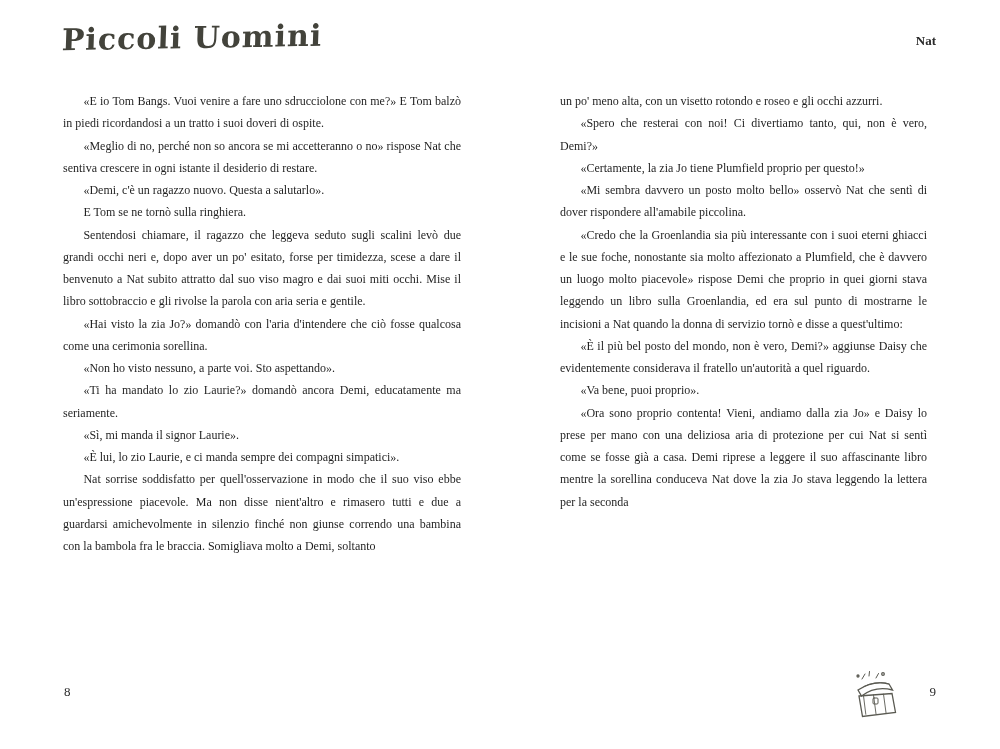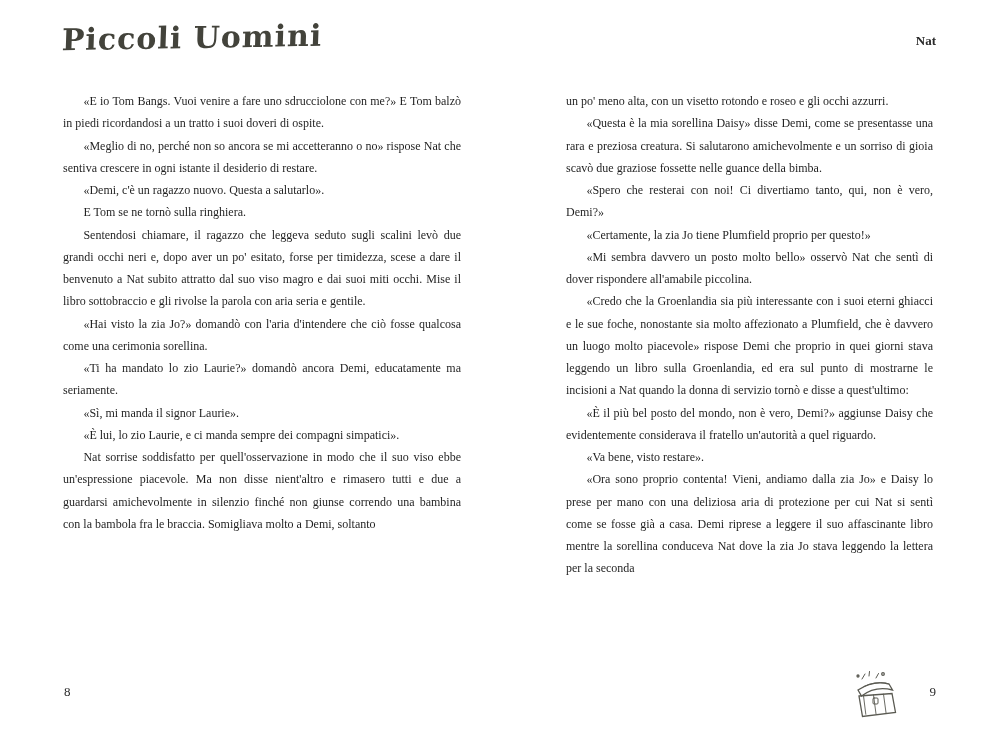--- a/index.html
+++ b/index.html
@@ -64,41 +64,41 @@
 <div class="page page-left">
   <div class="logo">Piccoli Uomini</div>
 
   <div class="text-col text-col-left">
       <p>«E io Tom Bangs. Vuoi venire a fare uno sdrucciolone con me?» E Tom balzò in piedi ricordandosi a un tratto i suoi doveri di ospite.</p>
       <p>«Meglio di no, perché non so ancora se mi accetteranno o no» rispose Nat che sentiva crescere in ogni istante il desiderio di restare.</p>
       <p>«Demi, c'è un ragazzo nuovo. Questa a salutarlo».</p>
       <p>E Tom se ne tornò sulla ringhiera.</p>
       <p>Sentendosi chiamare, il ragazzo che leggeva seduto sugli scalini levò due grandi occhi neri e, dopo aver un po' esitato, forse per timidezza, scese a dare il benvenuto a Nat subito attratto dal suo viso magro e dai suoi miti occhi. Mise il libro sottobraccio e gli rivolse la parola con aria seria e gentile.</p>
       <p>«Hai visto la zia Jo?» domandò con l'aria d'intendere che ciò fosse qualcosa come una cerimonia sorellina.</p>
+      <p>«Non ho visto nessuno, a parte voi. Sto aspettando».</p>
       <p>«Ti ha mandato lo zio Laurie?» domandò ancora Demi, educatamente ma seriamente.</p>
       <p>«Sì, mi manda il signor Laurie».</p>
       <p>«È lui, lo zio Laurie, e ci manda sempre dei compagni simpatici».</p>
       <p>Nat sorrise soddisfatto per quell'osservazione in modo che il suo viso ebbe un'espressione piacevole. Ma non disse nient'altro e rimasero tutti e due a guardarsi amichevolmente in silenzio finché non giunse correndo una bambina con la bambola fra le braccia. Somigliava molto a Demi, soltanto</p>
     </div>
 
   <div class="pagenum pagenum-left">8</div>
 </div>
 
 <div class="page page-right">
   <div class="running-header-right">Nat</div>
 
-  <div class="text-col text-col-right" style="left:66px;">
+  <div class="text-col text-col-right" style="left:60px;">
       <p>un po' meno alta, con un visetto rotondo e roseo e gli occhi azzurri.</p>
-      <p>«Questa è la mia sorellina Daisy» disse Demi, come se presentasse una rara e preziosa creatura. Si salutarono amichevolmente e un sorriso di gioia scavò due graziose fossette nelle guance della bimba.</p>
       <p>«Spero che resterai con noi! Ci divertiamo tanto, qui, non è vero, Demi?»</p>
       <p>«Certamente, la zia Jo tiene Plumfield proprio per questo!»</p>
       <p>«Mi sembra davvero un posto molto bello» osservò Nat che sentì di dover rispondere all'amabile piccolina.</p>
       <p>«Credo che la Groenlandia sia più interessante con i suoi eterni ghiacci e le sue foche, nonostante sia molto affezionato a Plumfield, che è davvero un luogo molto piacevole» rispose Demi che proprio in quei giorni stava leggendo un libro sulla Groenlandia, ed era sul punto di mostrarne le incisioni a Nat quando la donna di servizio tornò e disse a quest'ultimo:</p>
       <p>«È il più bel posto del mondo, non è vero, Demi?» aggiunse Daisy che evidentemente considerava il fratello un'autorità a quel riguardo.</p>
-      <p>«Va bene, visto restare».</p>
+      <p>«Va bene, puoi proprio».</p>
       <p>«Ora sono proprio contenta! Vieni, andiamo dalla zia Jo» e Daisy lo prese per mano con una deliziosa aria di protezione per cui Nat si sentì come se fosse già a casa. Demi riprese a leggere il suo affascinante libro mentre la sorellina conduceva Nat dove la zia Jo stava leggendo la lettera per la seconda</p>
     </div>
 
   <div class="chest" style="left:346px;">
     <svg width="60" height="52" viewBox="0 0 60 52" aria-hidden="true">
       <g fill="none" stroke="#5a5a52" stroke-width="1.3" stroke-linecap="round">
 
         <path d="M16 9 l3 -5" stroke-width="1"></path>
         <path d="M23 6 l0.5 -4.5" stroke-width="1"></path>
         <path d="M30 8 l2.5 -4.5" stroke-width="1"></path>

